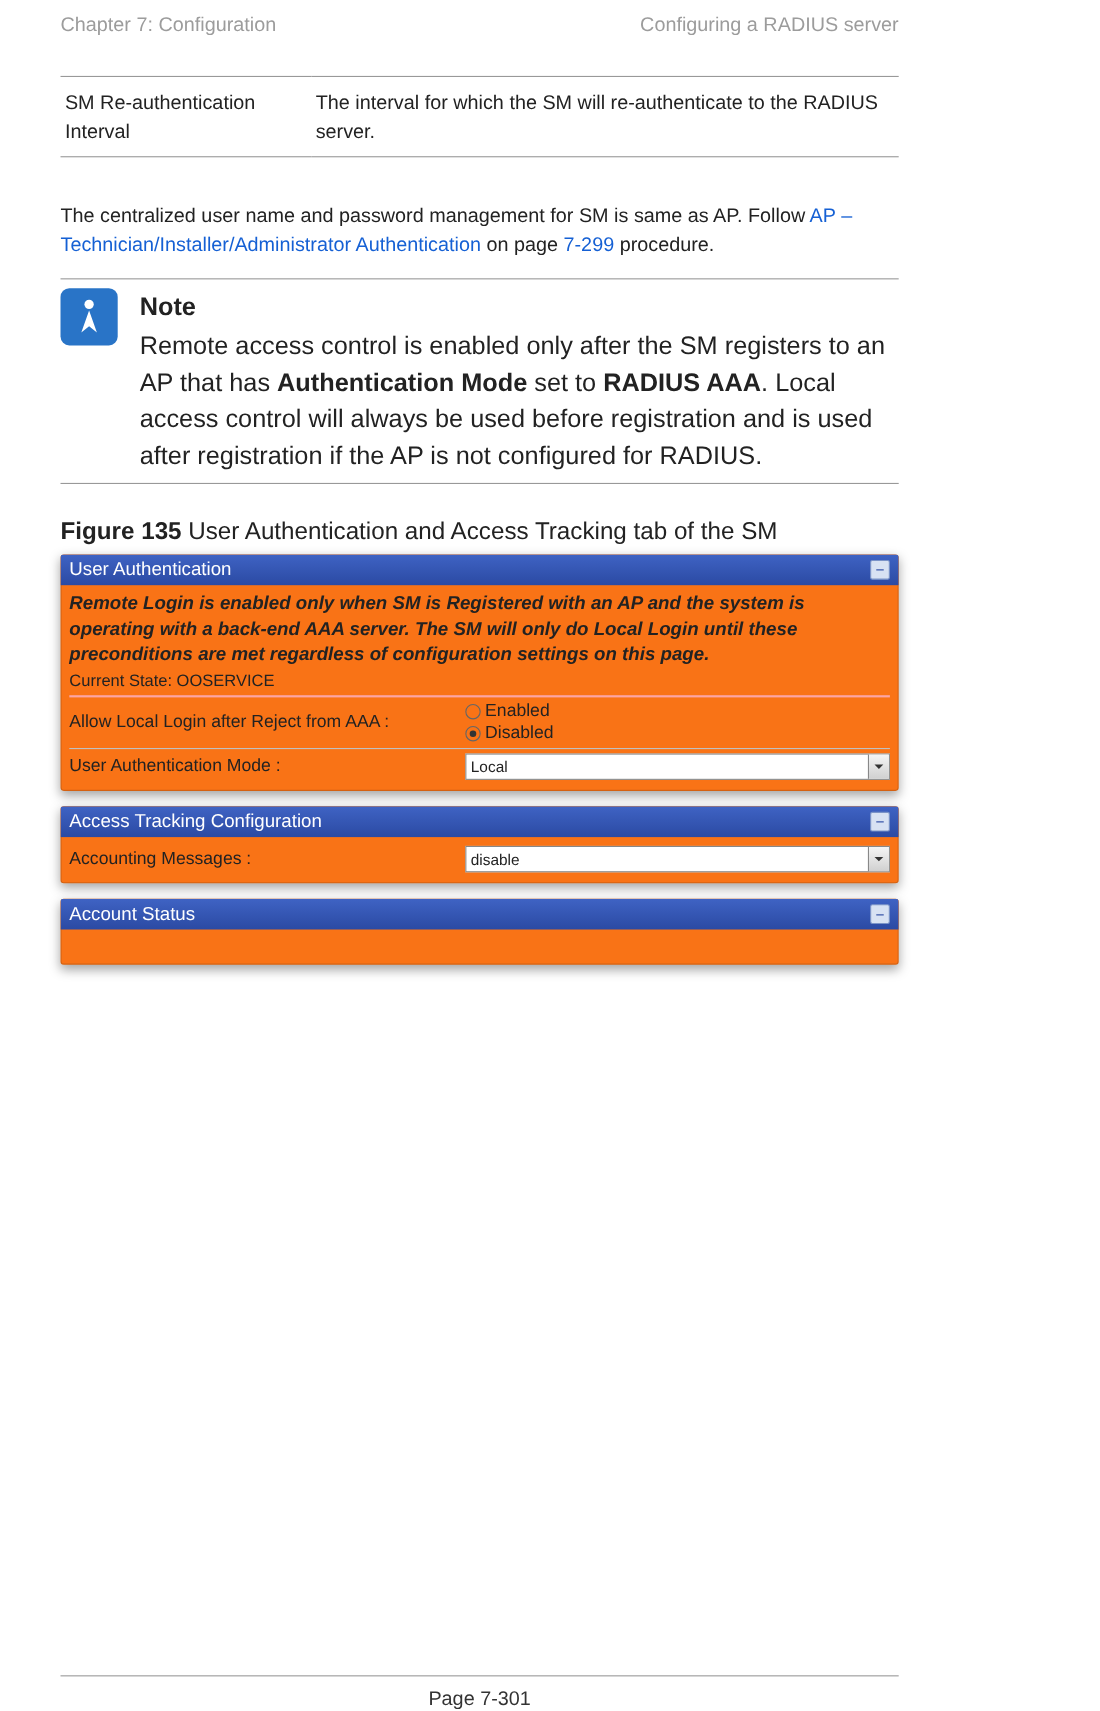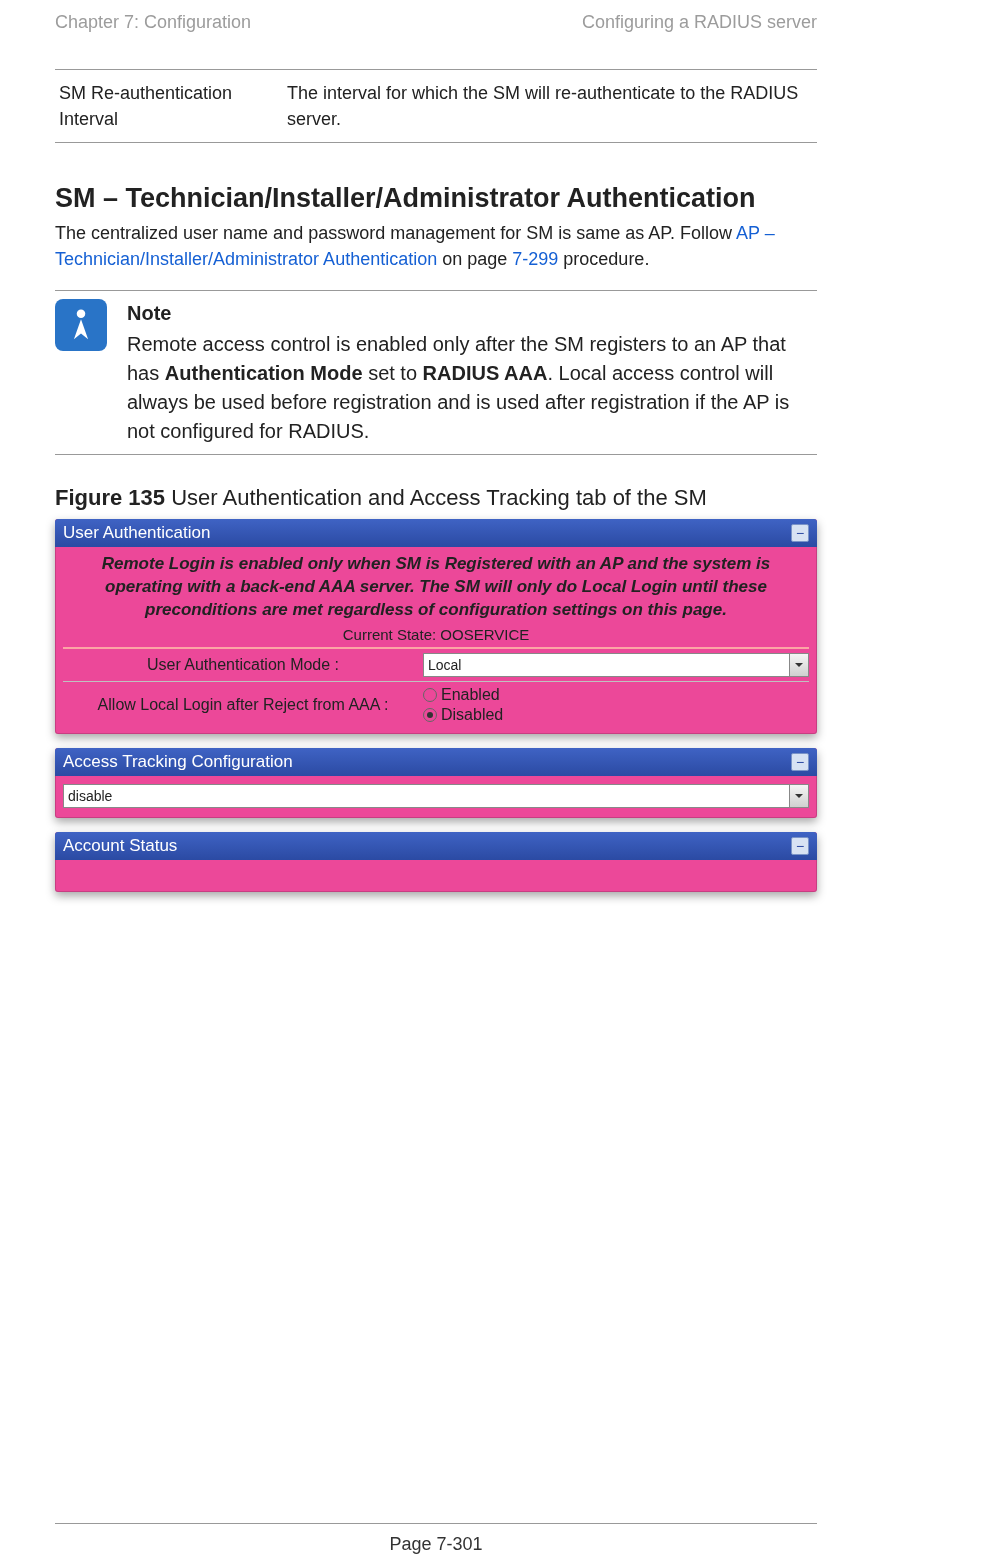--- a/index.html
+++ b/index.html
@@ -64,41 +64,40 @@
   .note-row { display: flex; }
   .note-icon {
     width: 52px; height: 52px;
     background: #2974c7;
     border-radius: 8px;
     display: flex; align-items: center; justify-content: center;
     flex: 0 0 52px;
     margin-right: 20px;
   }
   .note-icon svg { width: 34px; height: 34px; }
-  .note-body { flex: 1; font-size: 20px; line-height: 1.45; }
+  .note-body { flex: 1; font-size: 23px; line-height: 1.45; }
   .note-title { font-weight: bold; margin-bottom: 2px; }
   .bold { font-weight: bold; }
 
   
   .fig-caption { font-size: 22px; margin: 4px 0 8px 0; }
   .fig-caption .fignum { font-weight: bold; }
 
   
   .shot {
     font-family: Arial, Helvetica, sans-serif;
     font-size: 15px;
     color: #222;
   }
   .panel {
-    background: #ec4899;
+    background: #f97316;
     border-radius: 3px;
     margin-bottom: 14px;
     box-shadow: 0 4px 10px rgba(0,0,0,0.35), 0 0 0 1px rgba(0,0,0,0.15) inset;
     overflow: hidden;
-    text-align: center;
   }
   .panel-header {
     background: linear-gradient(#3f63c4, #2b4aa3);
     color: #fff;
     font-size: 17px;
     padding: 4px 8px;
     display: flex;
     justify-content: space-between;
     align-items: center;
   }
@@ -187,21 +186,20 @@
 
   <table class="params">
     <tbody>
     <tr>
       <td class="key">SM Re-authentication Interval</td>
       <td>The interval for which the SM will re-authenticate to the RADIUS server.</td>
     </tr>
   </tbody>
     </table>
 
-  <h2 class="sect">SM – Technician/Installer/Administrator Authentication</h2>
   <p class="para">
     <span>The centralized user name and password management for SM is same as AP. Follow </span><span class="link">AP – Technician/Installer/Administrator Authentication</span><span> on page </span><span class="link">7-299</span><span> procedure.</span>
   </p>
 
   <div class="note-wrap">
     <div class="note-row">
       <div class="note-icon">
         <svg viewBox="0 0 24 24">
             <g fill="#fff">
               <circle cx="12" cy="4" r="3"></circle>
@@ -226,57 +224,58 @@
 
     <div class="panel">
       <div class="panel-header">
         <span>User Authentication</span>
         <span class="collapse-btn">−</span>
       </div>
       <div class="panel-body">
         <div class="note-italic">Remote Login is enabled only when SM is Registered with an AP and the system is operating with a back-end AAA server. The SM will only do Local Login until these preconditions are met regardless of configuration settings on this page.</div>
         <div style="font-size:15px; border-bottom:2px solid #fca5a5; padding-bottom:4px;">
           <span>Current State: </span><span>OOSERVICE</span>
+        </div>
+        <div class="panel-row">
+          <div class="panel-label">Allow Local Login after Reject from AAA :</div>
+          <div class="panel-value">
+            <div class="radio-line">
+              <span class="radio"></span>
+              <span>Enabled</span>
+            </div>
+            <div class="radio-line">
+              <span class="radio sel"></span>
+              <span>Disabled</span>
+            </div>
+          </div>
         </div>
         <div class="panel-row">
           <div class="panel-label">User Authentication Mode :</div>
           <div class="panel-value">
             <div class="dropdown">
               <span>Local</span>
               <span class="dd-btn">
                 <svg viewBox="0 0 10 10">
                     <path d="M1 3 L5 7 L9 3 Z" fill="#333"></path>
                   </svg>
               </span>
             </div>
           </div>
         </div>
-        <div class="panel-row">
-          <div class="panel-label">Allow Local Login after Reject from AAA :</div>
-          <div class="panel-value">
-            <div class="radio-line">
-              <span class="radio"></span>
-              <span>Enabled</span>
-            </div>
-            <div class="radio-line">
-              <span class="radio sel"></span>
-              <span>Disabled</span>
-            </div>
-          </div>
-        </div>
       </div>
     </div>
 
     <div class="panel">
       <div class="panel-header">
         <span>Access Tracking Configuration</span>
         <span class="collapse-btn">−</span>
       </div>
       <div class="panel-body">
         <div class="panel-row" style="border-top:none;">
+          <div class="panel-label">Accounting Messages :</div>
           <div class="panel-value">
             <div class="dropdown" style="min-width:110px;">
               <span>disable</span>
               <span class="dd-btn">
                 <svg viewBox="0 0 10 10">
                     <path d="M1 3 L5 7 L9 3 Z" fill="#333"></path>
                   </svg>
               </span>
             </div>
           </div>

